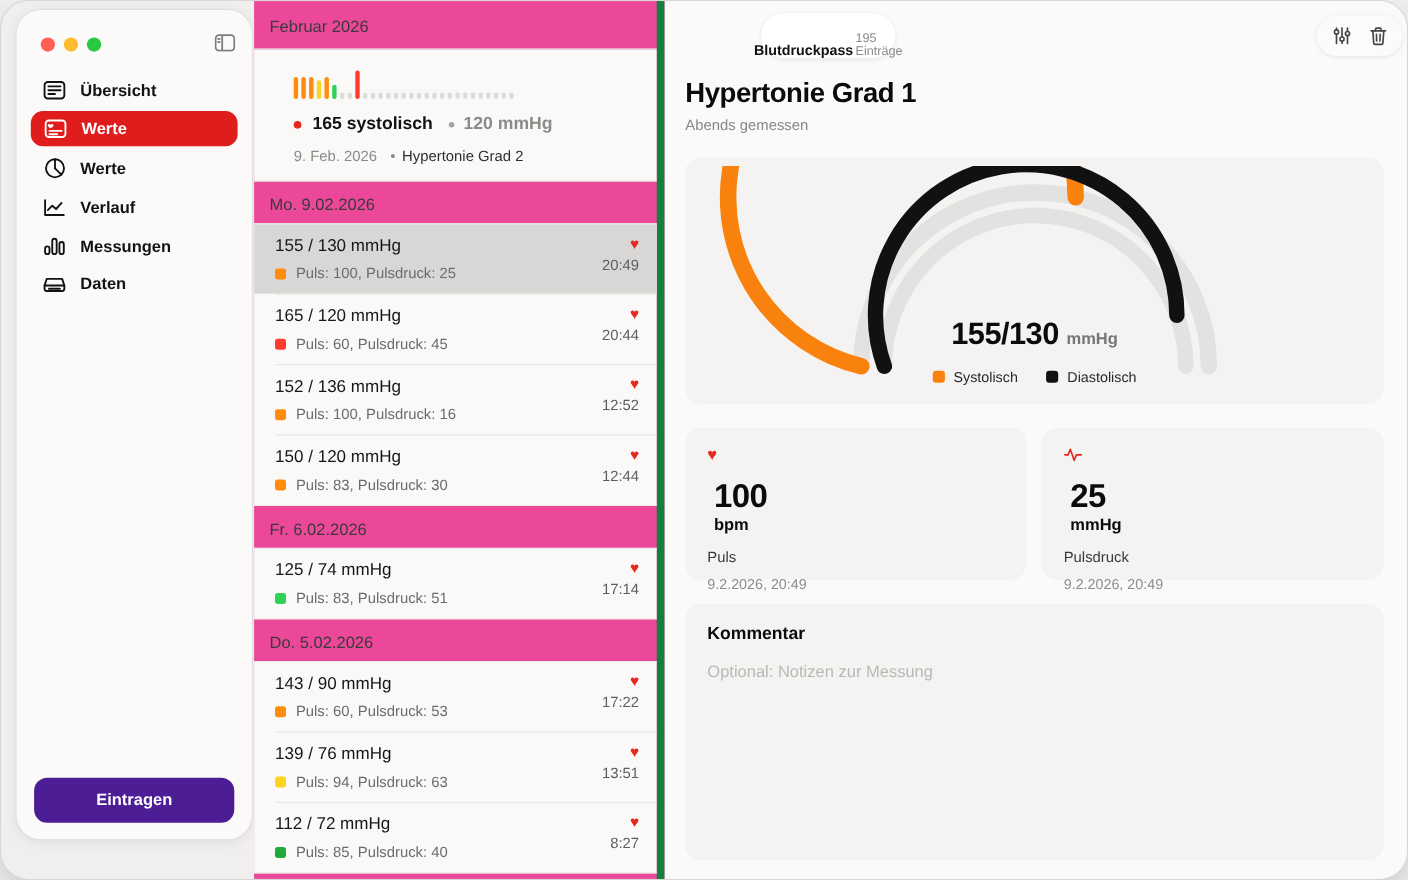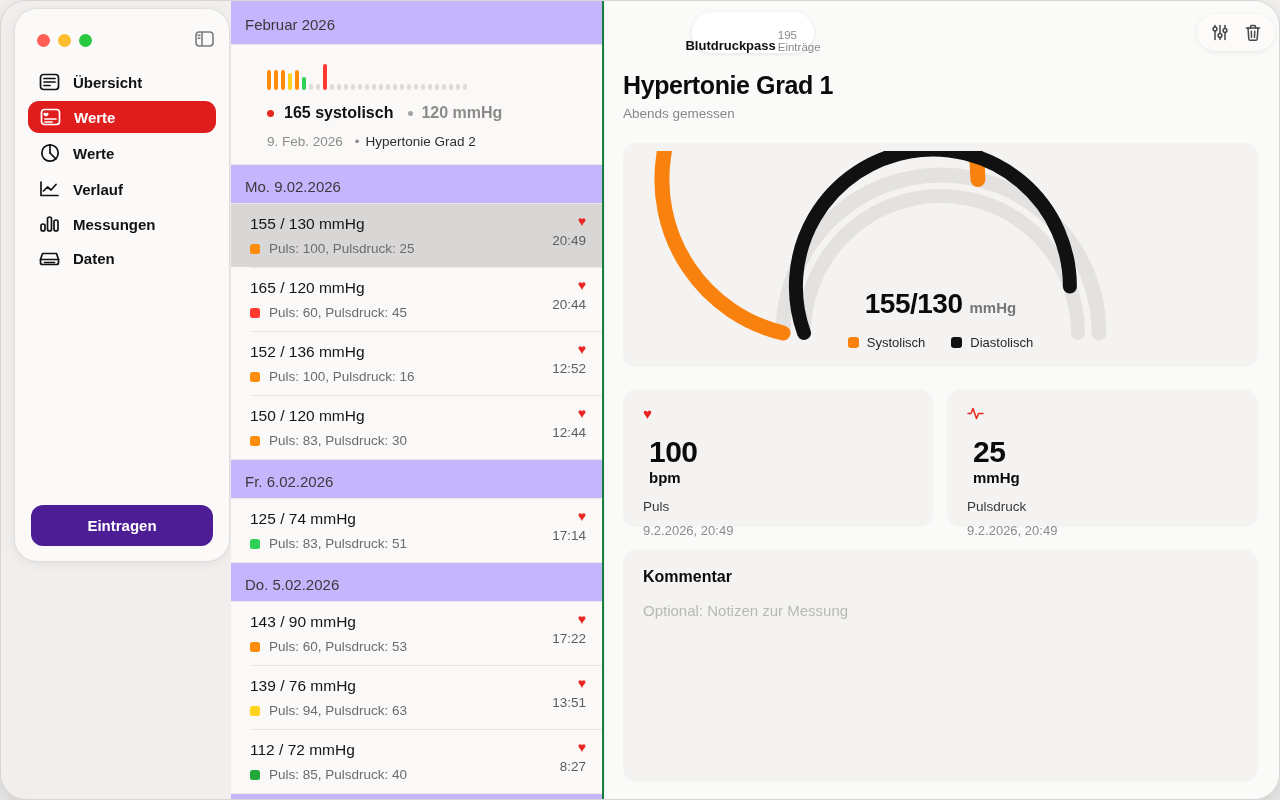--- a/index.html
+++ b/index.html
@@ -14,21 +14,21 @@
   .window {
     position:absolute; inset:0;
     background:#F1EFEE;
     border-radius:26px;
     border:1px solid #D8D6D4;
     box-shadow:0 12px 32px rgba(0,0,0,.18);
     overflow:hidden;
   }
   
   .sidebar {
-    position:absolute; left:14px; top:8px; width:214px; height:552px;
+    position:absolute; left:14px; top:8px; width:214px; height:754px;
     background:#FBFAF9; border-radius:22px;
     box-shadow:0 2px 12px rgba(0,0,0,.07), 0 0 0 1px rgba(0,0,0,.035);
   }
   .traffic { position:absolute; top:25px; left:22px; display:flex; gap:8px; }
   .light { width:13px; height:13px; border-radius:50%; }
   .sb-toggle { position:absolute; top:22px; right:15px; color:#7C7C80; cursor:default; }
   .nav { position:absolute; top:57px; left:13px; right:13px; }
   .nav-item {
     display:flex; align-items:center; gap:13px;
     padding:7px 11px; border-radius:11px;
@@ -40,21 +40,21 @@
   .nav-item.active .ic { color:#FFFFFF; }
   .cta {
     position:absolute; left:16px; right:16px; bottom:15px; height:41px;
     background:#4c1d95; border:none; border-radius:12px;
     color:#fff; font-size:15px; font-weight:700;
     font-family:inherit;
   }
   
   .listcol {
     position:absolute; left:230px; top:0; width:373px; height:100%;
-    background:#c4b5fd; border-right:2px solid #15803d;
+    background:#ec4899; border-right:7px solid #15803d;
   }
   .month { padding:15px 16px 11px 14px; font-size:15px; color:#3A3A3C; border-bottom:1px solid #E7E5E3; }
   .summary { background:#FAF9F8; padding:19px 16px 15px 36px; border-bottom:1px solid #E7E5E3; }
   .bars { display:flex; align-items:flex-end; gap:3px; height:26px; }
   .bar { width:4px; border-radius:2px; }
   .sumline { margin-top:14px; display:flex; align-items:center; }
   .sumdot { width:7px; height:7px; border-radius:50%; background:#E8271E; margin-right:10px; }
   .sys { font-size:16px; font-weight:700; color:#121214; }
   .middot { width:5px; height:5px; border-radius:50%; background:#A5A4A2; margin:0 8px 0 15px; }
   .dia { font-size:16px; font-weight:700; color:#8C8B89; }

